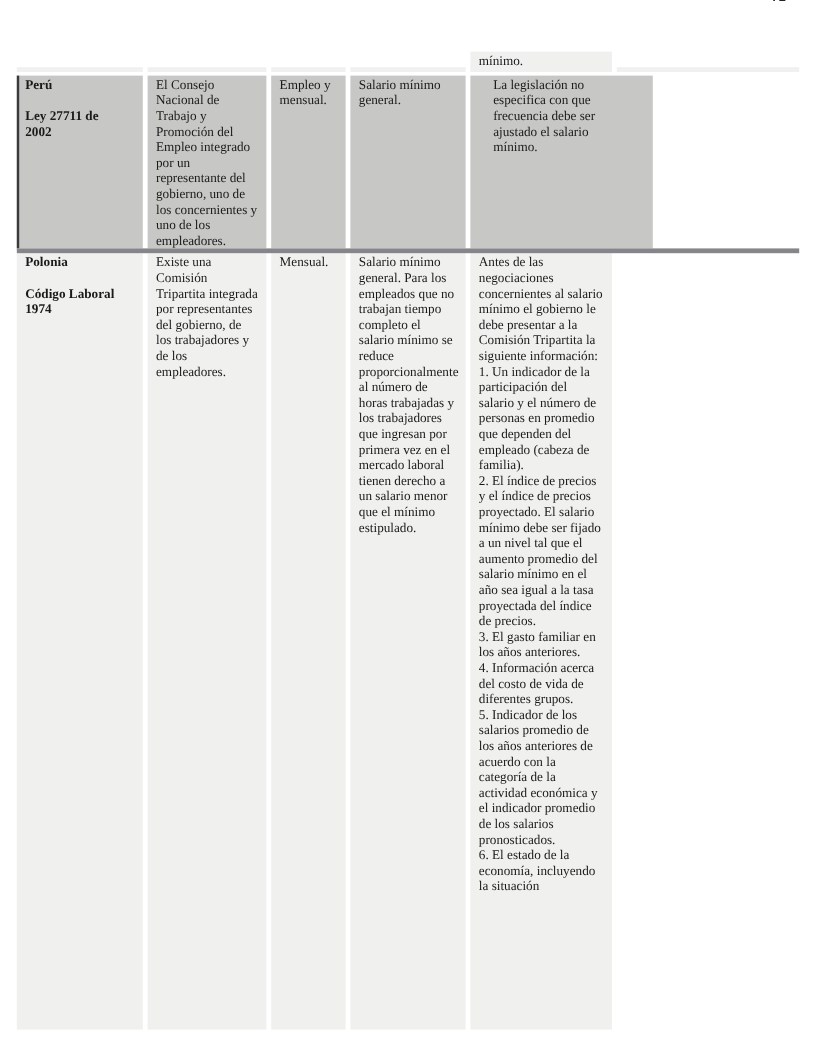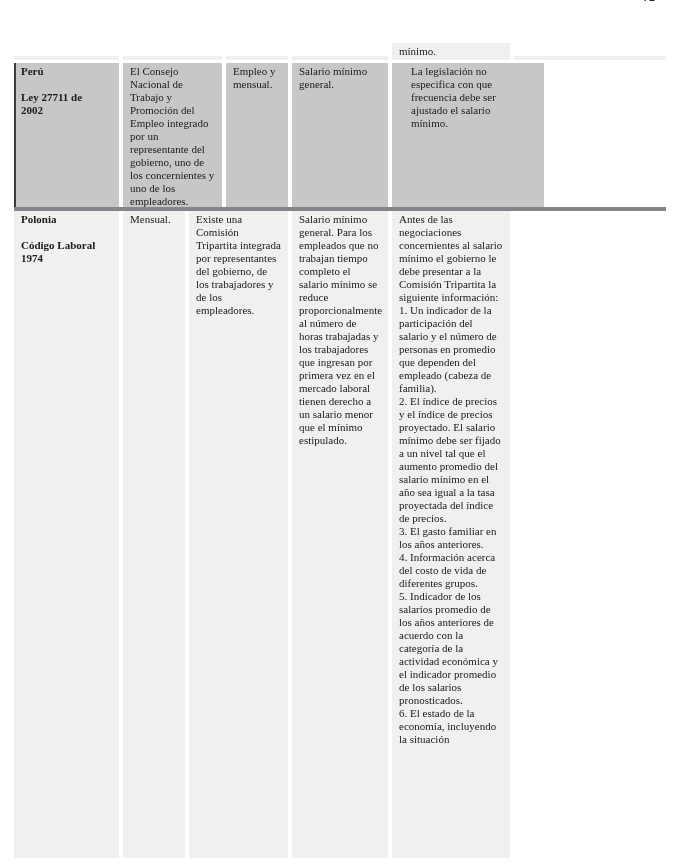--- a/index.html
+++ b/index.html
@@ -95,22 +95,22 @@
     <div class="cell c2">El Consejo Nacional de Trabajo y Promoción del Empleo integrado por un representante del gobierno, uno de los concernientes y uno de los empleadores.</div>
     <div class="cell c3">Empleo y mensual.</div>
     <div class="cell c4">Salario mínimo general.</div>
     <div class="cell c6">La legislación no especifica con que frecuencia debe ser ajustado el salario mínimo.</div>
   </div>
 
   <div class="trow r2">
     <div class="cell c1 country">Polonia
 
 Código Laboral 1974</div>
+    <div class="cell c2">Existe una Comisión Tripartita integrada por representantes del gobierno, de los trabajadores y de los empleadores.</div>
     <div class="cell c3">Mensual.</div>
-    <div class="cell c2">Existe una Comisión Tripartita integrada por representantes del gobierno, de los trabajadores y de los empleadores.</div>
     <div class="cell c4">Salario mínimo general. Para los empleados que no trabajan tiempo completo el salario mínimo se reduce proporcionalmente al número de horas trabajadas y los trabajadores que ingresan por primera vez en el mercado laboral tienen derecho a un salario menor que el mínimo estipulado.</div>
     <div class="cell c5">Antes de las negociaciones concernientes al salario mínimo el gobierno le debe presentar a la Comisión Tripartita la siguiente información:
 1. Un indicador de la participación del salario y el número de personas en promedio que dependen del empleado (cabeza de familia).
 2. El índice de precios y el índice de precios proyectado. El salario mínimo debe ser fijado a un nivel tal que el aumento promedio del salario mínimo en el año sea igual a la tasa proyectada del índice de precios.
 3. El gasto familiar en los años anteriores.
 4. Información acerca del costo de vida de diferentes grupos.
 5. Indicador de los salarios promedio de los años anteriores de acuerdo con la categoría de la actividad económica y el indicador promedio de los salarios pronosticados.
 6. El estado de la economía, incluyendo la situación</div>
   </div>
 

